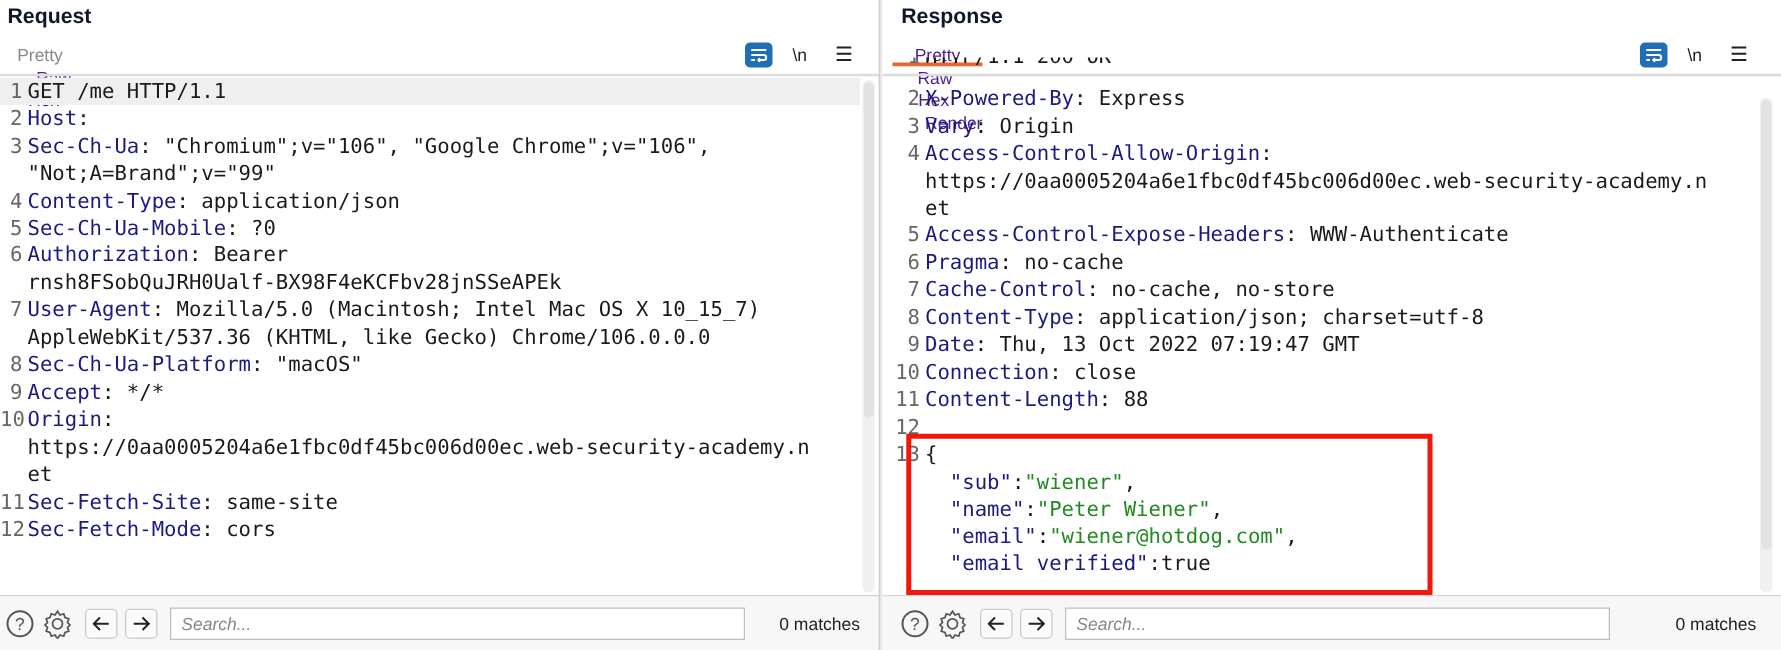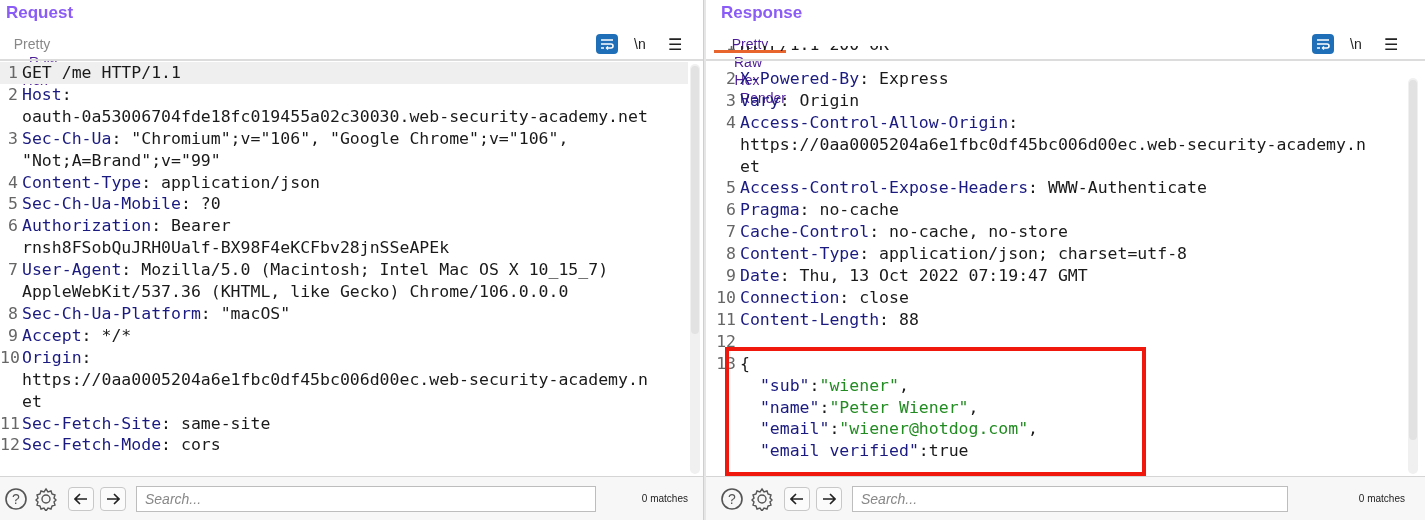--- a/index.html
+++ b/index.html
@@ -4,21 +4,21 @@
 <style>
   * { box-sizing: border-box; margin: 0; padding: 0; }
   html, body { width: 1425px; height: 520px; overflow: hidden; background: #ffffff; }
   body { font-family: "Liberation Sans", sans-serif; position: relative; }
 
   .pane { position: absolute; top: 0; height: 520px; background: #fff; overflow: hidden; }
   .pane.left { left: 0; width: 704px; }
   .pane.right { left: 706px; width: 719px; }
   .divider { position: absolute; left: 703px; top: 0; width: 3px; height: 520px; background: #e6e6e6; border-left: 1px solid #cfcfcf; }
 
-  .pane-title { position: absolute; top: 3px; left: 6px; font-size: 17px; font-weight: bold; color: #8b5cf6; }
+  .pane-title { position: absolute; top: 3px; left: 6px; font-size: 17px; font-weight: bold; color: #0f172a; }
   .pane.right .pane-title { left: 15px; }
 
   .tabs { position: absolute; top: 34px; left: 0; height: 24px; display: flex; flex-direction: column; }
   .pane.right .tabs { left: 8px; }
   .tab { font-size: 14px; color: #4c1d95; padding: 2px 0 0 0; text-align: center; height: 24px; position: relative; cursor: pointer; }
   .tab.dim { color: #888; }
   .tab.disabled { color: #4c1d95; }
   .tab.active::after { content: ""; position: absolute; left: 0; right: 0; bottom: -1px; height: 3px; background: #e8652d; }
   .tabs-rule { position: absolute; top: 59px; left: 0; right: 0; height: 2px; background: #dcdcdc; }
 
@@ -43,21 +43,21 @@
 
   .scrollbar { position: absolute; width: 10px; background: #f0f0f0; border-radius: 5px; }
   .scroll-thumb { position: absolute; left: 1px; width: 8px; background: #e2e2e2; border-radius: 4px; }
 
   .footer { position: absolute; top: 476px; left: 0; right: 0; height: 44px; border-top: 1px solid #d5d5d5; background: #f7f7f7; display: flex; align-items: center; padding-left: 4px; }
   .f-icon { display: flex; align-items: center; justify-content: center; cursor: pointer; }
   .nav-btn { width: 26px; height: 24px; border: 1px solid #c8c8c8; border-radius: 4px; background: #fbfbfb; display: flex; align-items: center; justify-content: center; margin-left: 6px; cursor: pointer; }
   .search-box { height: 26px; border: 1px solid #bdbdbd; background: #fff; margin-left: 10px; font-size: 14px; color: #888; font-style: italic; padding: 4px 8px; }
   .pane.left .search-box { width: 460px; }
   .pane.right .search-box { width: 436px; }
-  .matches { font-size: 10px; color: #222; margin-left: auto; margin-right: 16px; }
+  .matches { font-size: 14px; color: #222; margin-left: auto; margin-right: 16px; }
   .pane.right .matches { margin-right: 20px; }
 
   .highlight-box { position: absolute; left: 725px; top: 347px; width: 421px; height: 129px; border: 4px solid #f0170c; pointer-events: none; }
 
   .view-toggle { position: absolute; top: -8px; left: 1301px; display: flex; height: 17px; }
   .vt { width: 30px; height: 17px; background: #dedede; border-right: 1px solid #c8c8c8; cursor: pointer; }
   .vt.active { background: #1f6fb8; border-radius: 0 0 0 5px; }
   .vt:last-child { border-radius: 0 0 5px 0; }
 </style>
 </head>
@@ -84,21 +84,20 @@
         </svg>
     </div>
     <span class="nl-icon">\n</span>
     <span class="menu-icon">☰</span>
   </div>
   <div class="tabs-rule"></div>
 
   <div class="editor" id="req-editor">
       <div class="line hl"><span class="ln">1</span><span class="code">GET /me HTTP/1.1</span></div>
       <div class="line"><span class="ln">2</span><span class="code"><span class="key">Host</span>:</span></div>
-      <div class="line"><span class="ln"></span><span class="code">oauth-0a53006704fde18fc019455a02c30030.web-security-academy.net</span></div>
       <div class="line"><span class="ln">3</span><span class="code"><span class="key">Sec-Ch-Ua</span>: "Chromium";v="106", "Google Chrome";v="106",</span></div>
       <div class="line"><span class="ln"></span><span class="code">"Not;A=Brand";v="99"</span></div>
       <div class="line"><span class="ln">4</span><span class="code"><span class="key">Content-Type</span>: application/json</span></div>
       <div class="line"><span class="ln">5</span><span class="code"><span class="key">Sec-Ch-Ua-Mobile</span>: ?0</span></div>
       <div class="line"><span class="ln">6</span><span class="code"><span class="key">Authorization</span>: Bearer</span></div>
       <div class="line"><span class="ln"></span><span class="code">rnsh8FSobQuJRH0Ualf-BX98F4eKCFbv28jnSSeAPEk</span></div>
       <div class="line"><span class="ln">7</span><span class="code"><span class="key">User-Agent</span>: Mozilla/5.0 (Macintosh; Intel Mac OS X 10_15_7)</span></div>
       <div class="line"><span class="ln"></span><span class="code">AppleWebKit/537.36 (KHTML, like Gecko) Chrome/106.0.0.0</span></div>
       <div class="line"><span class="ln">8</span><span class="code"><span class="key">Sec-Ch-Ua-Platform</span>: "macOS"</span></div>
       <div class="line"><span class="ln">9</span><span class="code"><span class="key">Accept</span>: */*</span></div>

